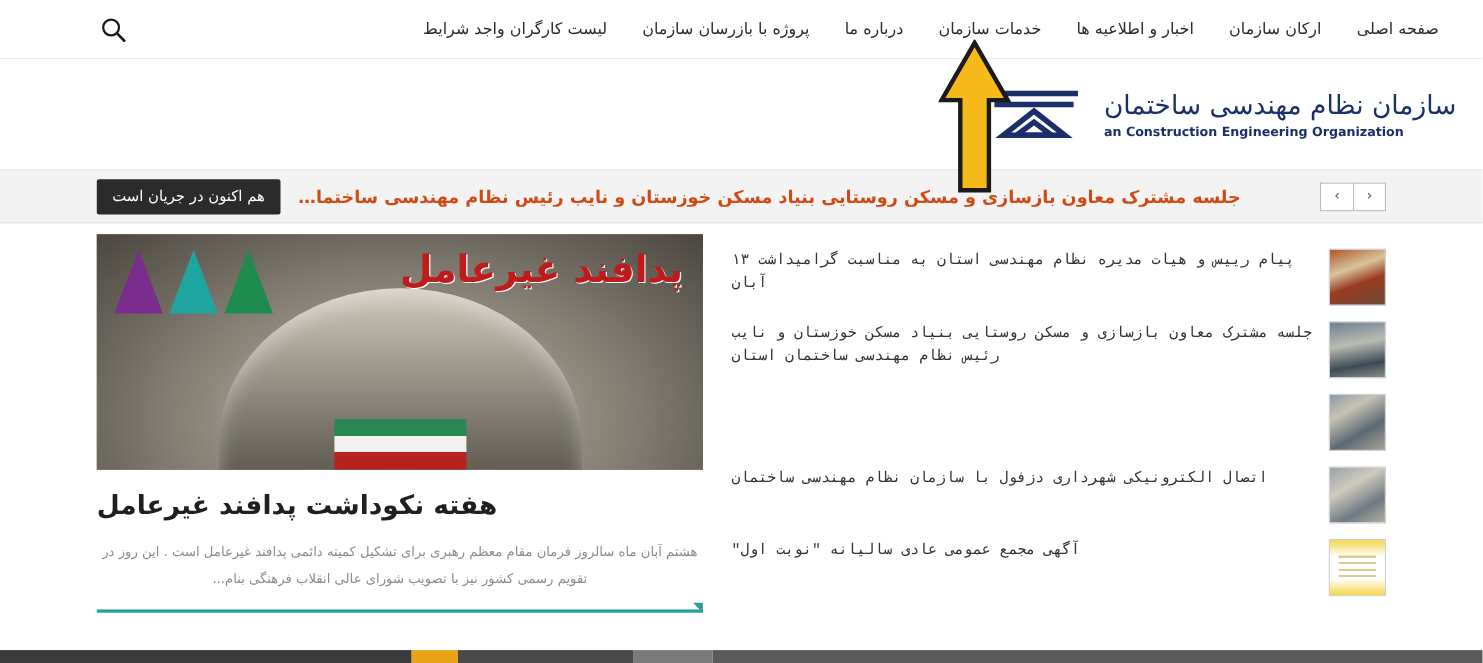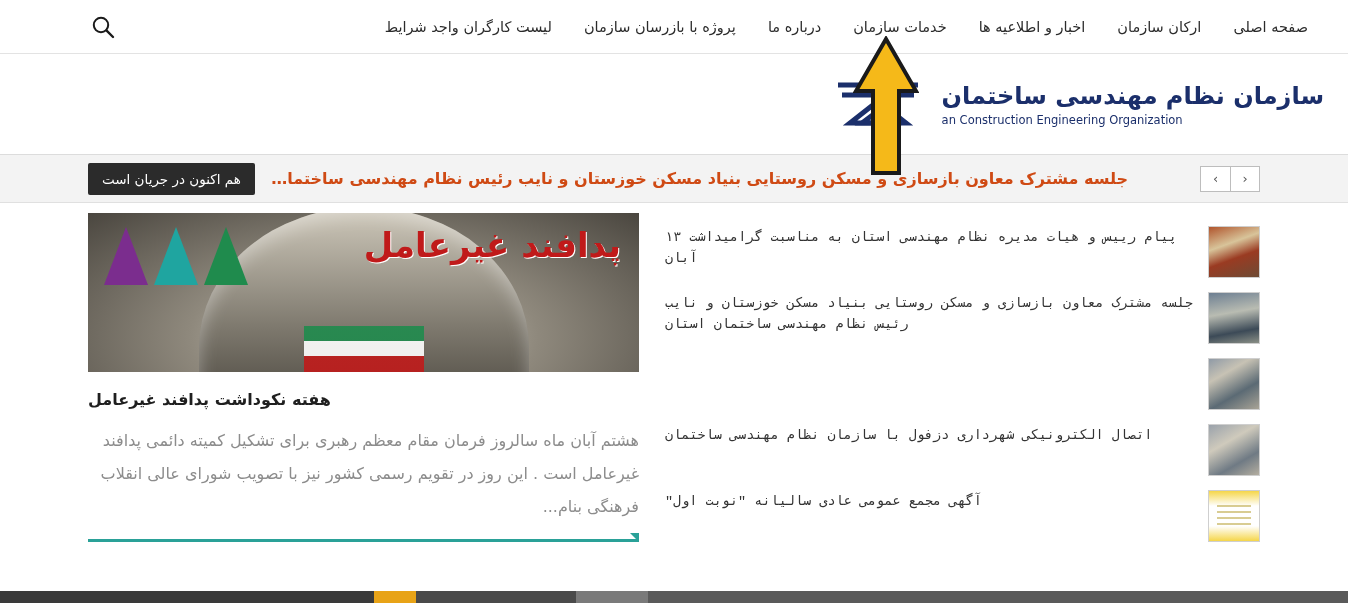--- a/index.html
+++ b/index.html
@@ -66,29 +66,29 @@
     flex-direction: row;
     gap: 18px;
   }
   .brand-mark {
     width: 92px; height: 66px;
     position: relative;
   }
   .brand-text { text-align: right; }
   .brand-fa {
     font-size: 24px;
-    font-weight: bold;
+    font-weight: normal;
     color: #1b2f6b;
     letter-spacing: -0.5px;
     white-space: nowrap;
     direction: rtl;
   }
   .brand-en {
     font-size: 11.5px;
-    font-weight: normal;
+    font-weight: bold;
     color: #1b2f6b;
     direction: ltr;
     text-align: left;
     margin-top: 3px;
     white-space: nowrap;
   }
 
   
   .ticker {
     position: relative;
@@ -190,21 +190,21 @@
   .th5::after {
     content:"";
     position:absolute; left:8px; right:8px; top:14px; bottom:14px;
     background: repeating-linear-gradient(to bottom, #b9a33a 0 2px, transparent 2px 6px);
     opacity:.55;
   }
 
   
   .feature-img {
     width: 100%;
-    height: 159px;
+    height: 214px;
     background:
       radial-gradient(ellipse at 50% 78%, #d9d4c8 0%, #8e887c 45%, #4a463f 100%),
       #6a655c;
     position: relative;
     overflow: hidden;
   }
   .feat-overlay-text {
     position: absolute;
     right: 18px; top: 12px;
     font-size: 34px;
@@ -234,33 +234,33 @@
   .feat-flag {
     position: absolute;
     left: 50%; bottom: 0; transform: translateX(-50%);
     width: 120px; height: 46px;
     background: linear-gradient(#1f8b4d 0 33%, #ffffff 33% 66%, #c01a1a 66% 100%);
     opacity: .9;
   }
 
   .feature-title {
     margin-top: 18px;
-    font-size: 16px;
+    font-size: 24px;
     font-weight: bold;
     color: #1f1f1f;
     text-align: left;
     direction: rtl;
     cursor: pointer;
   }
   .feature-text {
     margin-top: 16px;
-    font-size: 16px;
+    font-size: 12px;
     line-height: 2.05;
     color: #8c8c8c;
-    text-align: right;
+    text-align: center;
     direction: rtl;
   }
   .feature-rule {
     margin-top: 16px;
     height: 3px;
     background: #2aa198;
     position: relative;
   }
   .feature-rule::before {
     content: "";

